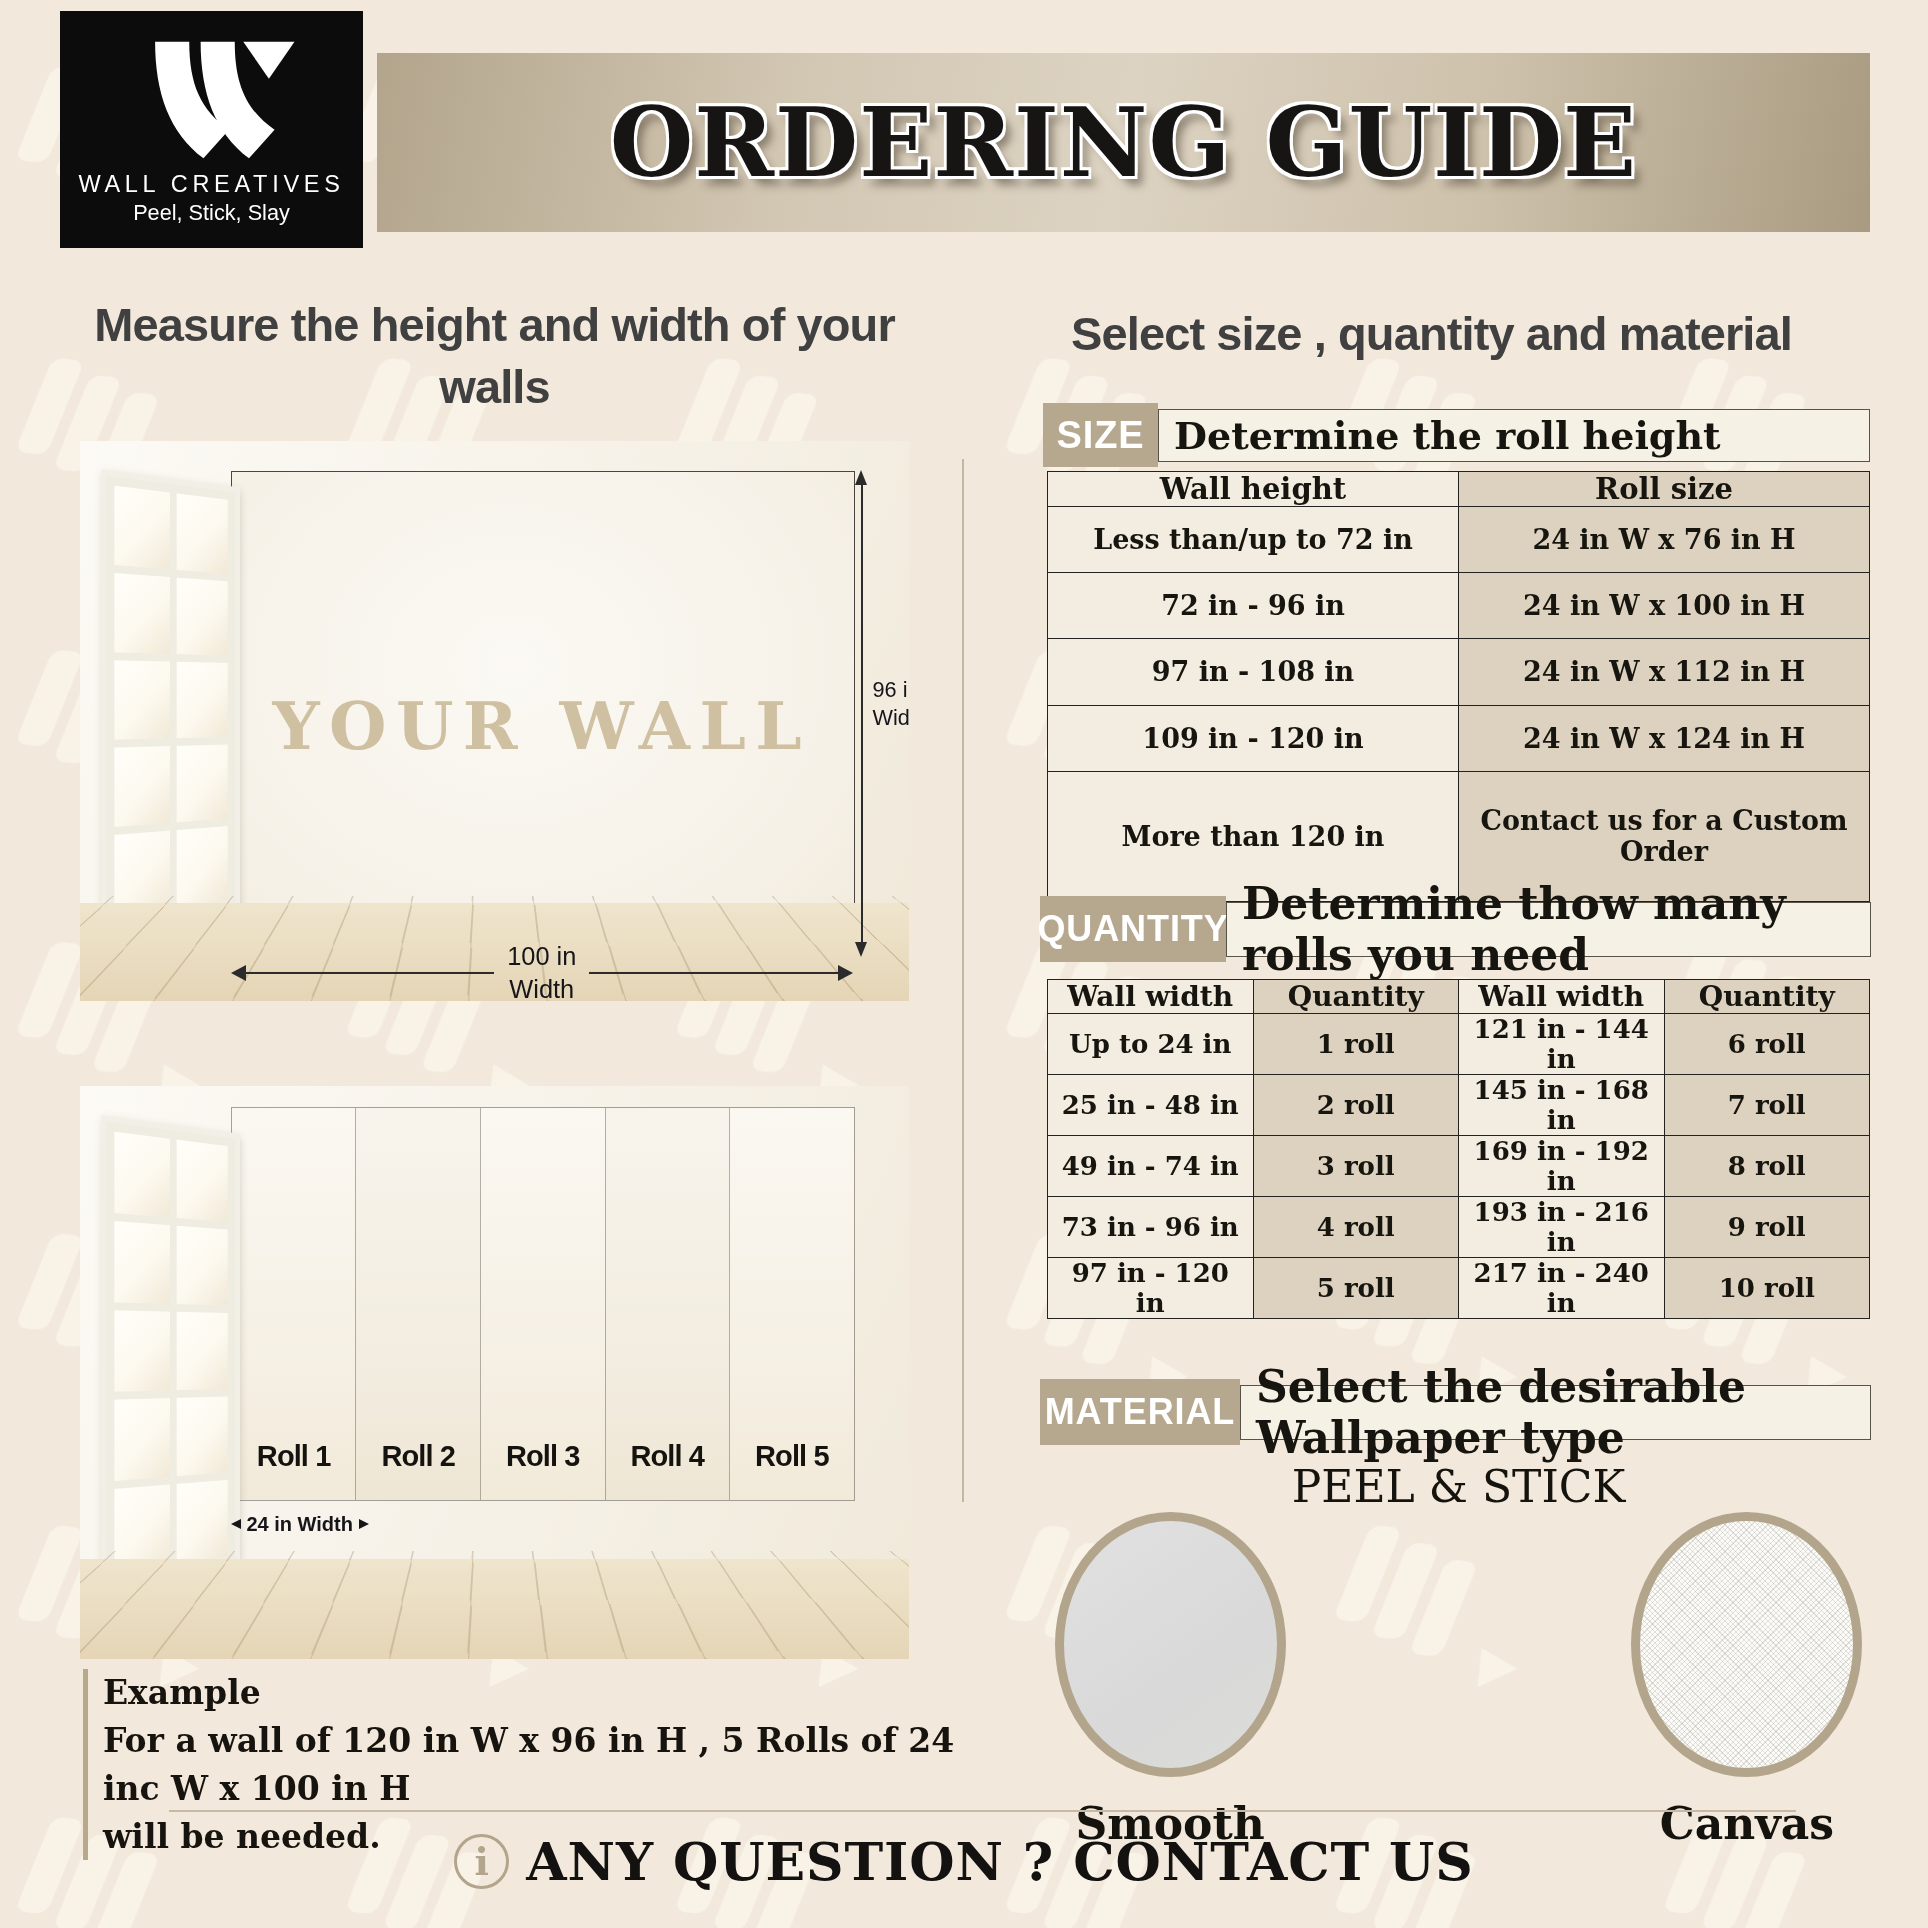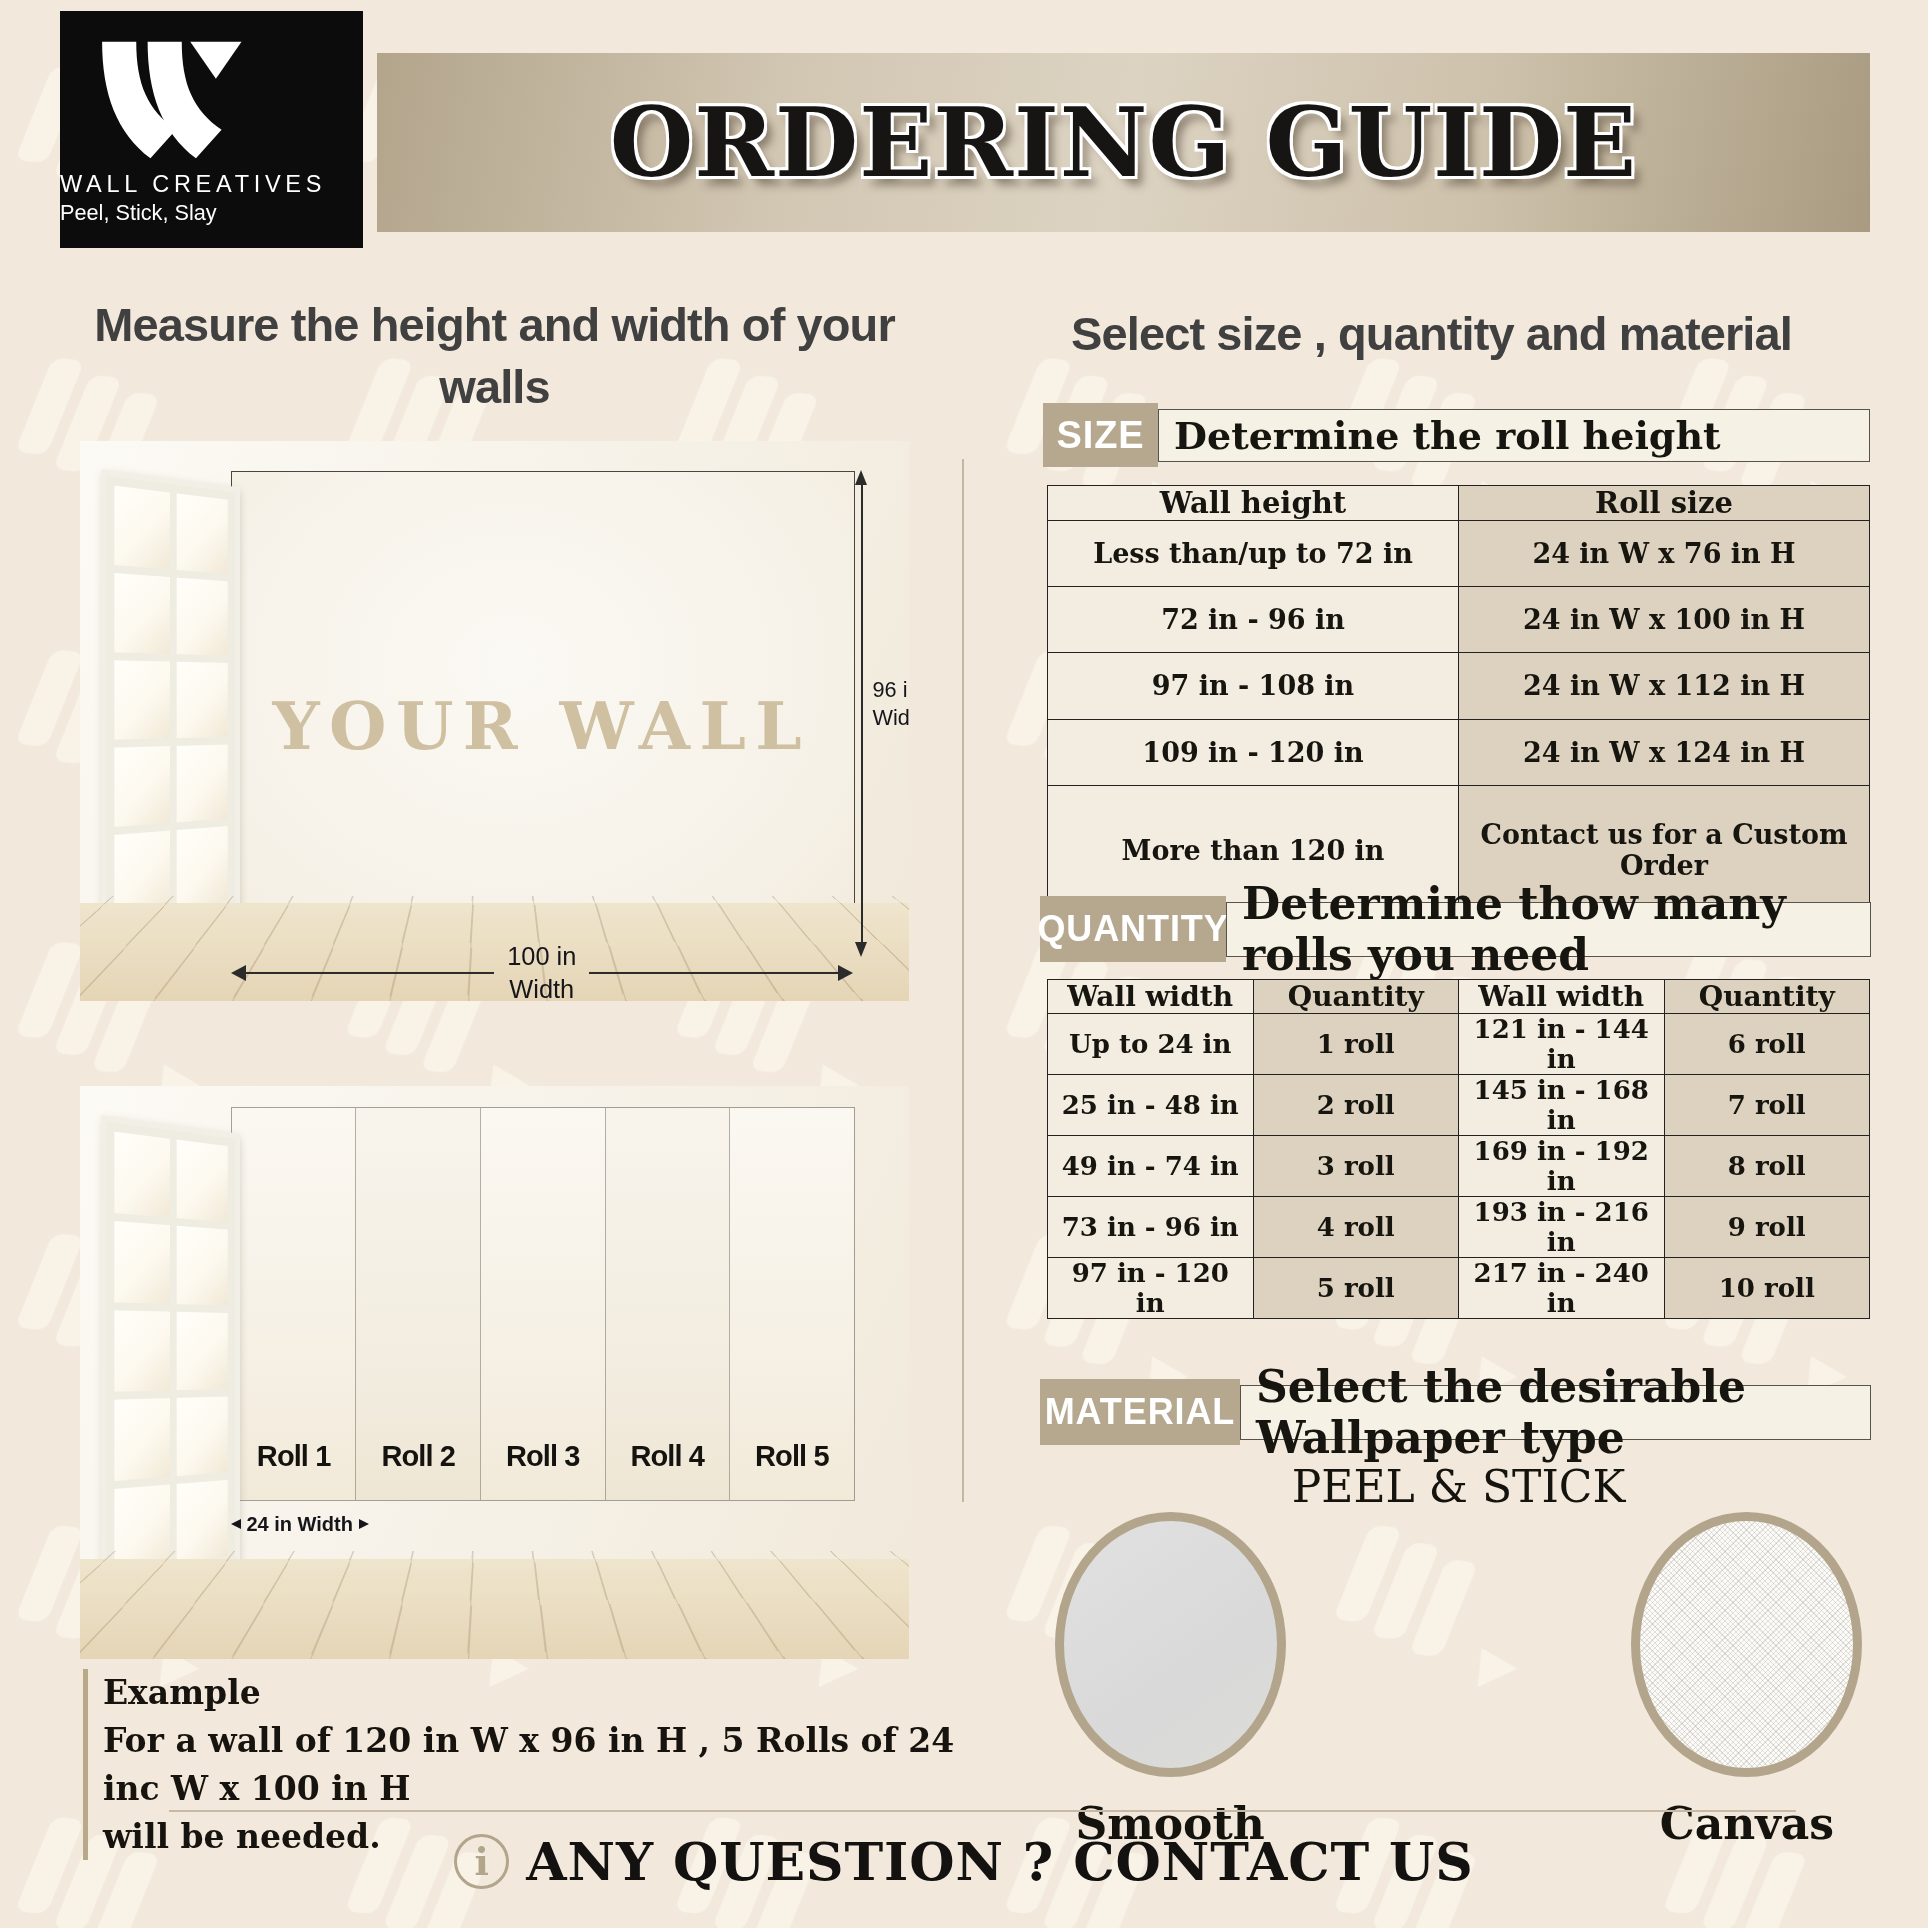--- a/index.html
+++ b/index.html
@@ -3,21 +3,21 @@
 <meta charset="utf-8">
 <style>
   html,body{margin:0;padding:0;}
   body{width:1928px;height:1928px;position:relative;overflow:hidden;
        background:#f2e9dc;font-family:"Liberation Sans",sans-serif;}
   .abs{position:absolute;}
   
   #wm-svg{position:absolute;inset:0;pointer-events:none;}
   
   .logo-box{left:60px;top:11.3px;width:303px;height:237px;background:#0c0c0c;
-            display:flex;flex-direction:column;justify-content:flex-start;}
+            display:flex;flex-direction:column;align-items:center;justify-content:flex-start;}
   .logo-mark{margin-top:24.5px;width:198px;height:128px;}
   .logo-brand{color:#fff;font-size:23.5px;letter-spacing:4.7px;margin-top:7.5px;white-space:nowrap;}
   .logo-tag{color:#fff;font-size:21.7px;margin-top:1.9px;white-space:nowrap;}
   
   .banner{left:377px;top:53px;width:1493px;height:179px;
           background:linear-gradient(100deg,#b3a58c 0%,#d2c7b3 28%,#ddd3c2 50%,#cdc1ab 74%,#a99b81 100%);
           display:flex;align-items:center;justify-content:center;}
   .banner h1{margin:0;font-family:"DejaVu Serif",serif;font-weight:700;font-size:96px;
              color:#161513;letter-spacing:0.9px;white-space:nowrap;
              text-shadow:-2.8px -2.8px 0 #fff,2.8px -2.8px 0 #fff,-2.8px 2.8px 0 #fff,2.8px 2.8px 0 #fff,7.5px 8.5px 8.5px rgba(70,58,44,.5);}
@@ -91,21 +91,21 @@
   .mat-bar{left:1040px;top:1379px;width:831px;height:66px;}
   .mat-bar .sec-label{width:200px;height:66px;font-size:36px;}
   .mat-bar .sec-caption{height:53px;font-size:44px;}
   
   table.tbl{border-collapse:collapse;table-layout:fixed;
             font-family:"DejaVu Serif",serif;font-weight:700;color:#17150f;}
   table.tbl th,table.tbl td{border:1.9px solid #242220;text-align:center;vertical-align:middle;
             padding:0 5.6px;}
   .cream{background:#f3ede1;}
   .tan{background:#ddd2bf;}
-  .size-tbl{left:1047px;top:485px;width:823px;height:431px;font-size:27px;}
+  .size-tbl{left:1047px;top:471px;width:823px;height:431px;font-size:27px;}
   .size-tbl th{font-size:29px;}
   .qty-tbl{left:1047px;top:979px;width:823px;height:335px;font-size:26px;}
   .qty-tbl th{font-size:28px;}
   
   .peel-stick{left:1047px;top:1461px;width:823px;text-align:center;
               font-family:"DejaVu Serif",serif;font-weight:400;font-size:44px;color:#15130e;}
   .materials{left:1047px;top:1512px;width:823px;display:flex;justify-content:space-between;padding:0 5.6px;box-sizing:border-box;}
   .material{display:flex;flex-direction:column;align-items:center;width:235px;}
   .swatch{width:213px;height:247px;border-radius:50%;border:9.4px solid #b3a58b;box-sizing:content-box;}
   .tex-smooth{background:linear-gradient(145deg,#e0e1e0,#d8d9d8 60%,#dcdcda);}

